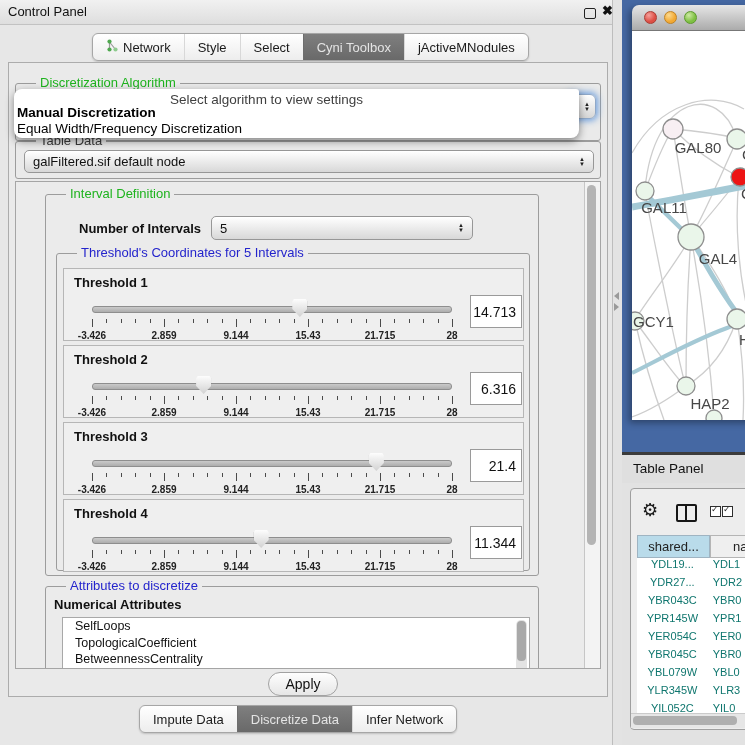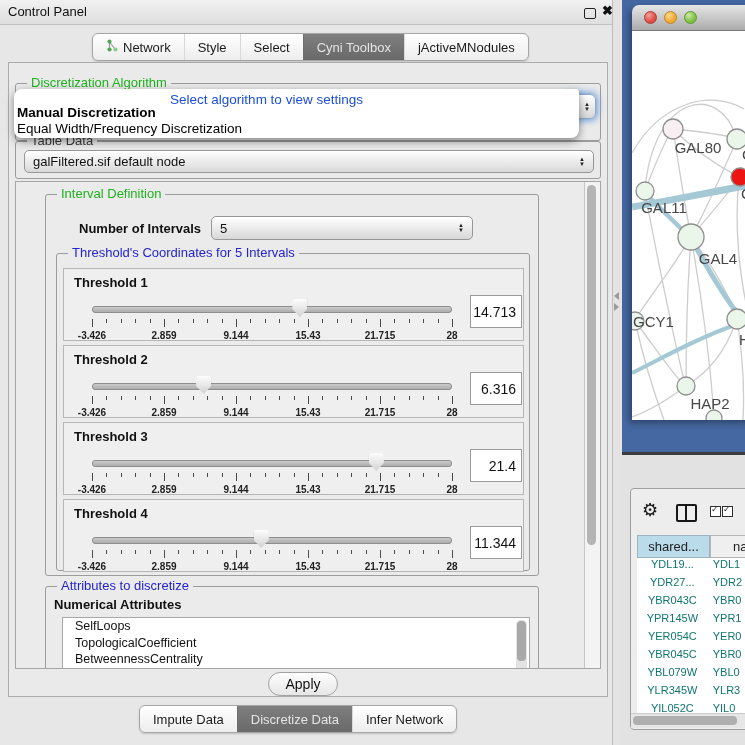--- a/index.html
+++ b/index.html
@@ -11,29 +11,29 @@
   .float-btn{position:absolute;left:584px;top:8px;width:10px;height:9px;border:1.5px solid #222;border-radius:2px;background:transparent}
   .close-btn{position:absolute;left:602px;top:3px;font-size:13px;font-weight:bold;color:#111}
   
   .segmented{position:absolute;display:flex;height:26px;background:linear-gradient(#FFFFFF,#EDEDED);border:1px solid #A6A6A6;border-radius:6px;overflow:hidden;box-shadow:0 1px 2px rgba(0,0,0,.18)}
   .seg{display:flex;align-items:center;gap:5px;padding:0 13px;font-size:13px;font-weight:400;color:#1B1B1B;border-left:1px solid #D8D8D8;cursor:default;white-space:nowrap}
   .seg:first-child{border-left:none}
   .seg.selected{background:linear-gradient(#7F7F7F,#696969);color:#E4E4E4;border-left-color:#6E6E6E}
   
   .mainpanel{position:absolute;left:8px;top:62px;width:600px;height:635px;background:#EAEAEA;border:1px solid #ACACAC;box-sizing:border-box}
   .group{position:absolute;border:1px solid #9C9C9C;border-radius:3px;box-sizing:border-box}
-  .group-label{position:absolute;top:-9px;left:11px;padding:0 4px;font-size:13px;background:#EAEAEA;white-space:nowrap}
+  .group-label{position:absolute;top:-9px;left:20px;padding:0 4px;font-size:13px;background:#EAEAEA;white-space:nowrap}
   .lab-green{color:#1EB31E}
   .lab-blue{color:#2424CC}
   .lab-dark{color:#3A3A3A}
   .mac-combo{position:absolute;background:linear-gradient(#FFFFFF,#D8D8D8);border:1px solid #979797;border-radius:5px;display:flex;align-items:center;font-size:13px;color:#111;padding:0 8px;box-sizing:border-box;box-shadow:inset 0 1px 0 #FFF}
   .stepper{margin-left:auto;display:flex;flex-direction:column;align-items:center;font-size:6px;line-height:5px;color:#222}
   
   .algo-popup{position:absolute;left:5px;top:26px;width:565px;height:49px;background:#FFF;border-radius:8px 3px 8px 8px;box-shadow:0 3px 9px rgba(0,0,0,.45);z-index:20}
-  .algo-popup .prompt{position:absolute;left:0;right:60px;top:3px;text-align:center;font-size:13.5px;color:#1d4ed8}
+  .algo-popup .prompt{position:absolute;left:0;right:60px;top:3px;text-align:center;font-size:13.5px;color:#404040}
   .algo-popup .item{position:absolute;left:3px;font-size:13.5px;color:#000;white-space:nowrap}
   .algo-popup .item.b{font-weight:700}
   .combo-frag{position:absolute;left:557px;top:31px;width:30px;height:25px;border-radius:6px;background:linear-gradient(#FFF,#D6D6D6);border:1px solid #8FA8C8;box-shadow:0 0 6px 2px rgba(96,150,220,.85);z-index:5;display:flex;align-items:center;justify-content:flex-end;padding-right:5px;box-sizing:border-box}
   
   .scrollpane{position:absolute;left:6px;top:118px;width:586px;height:488px;border:1px solid #A5A5A5;background:#EBEBEB;overflow:hidden;box-sizing:border-box}
   .vsb{position:absolute;right:0;top:0;bottom:0;width:15px;background:#F3F3F3;border-left:1px solid #C6C6C6}
   .vsb .thumb-v{position:absolute;left:2px;top:3px;width:9px;height:360px;background:#B4B4B4;border-radius:5px}
   .bg-ebp{background:#EBEBEB}
   
   .threshold-panel{position:absolute;left:6px;width:461px;height:73px;background:#EFEFEF;border:1px solid #B6B6B6;box-sizing:border-box}
@@ -448,20 +448,23 @@
               <circle cx="108" cy="146" r="9" fill="#ED1414" stroke="#8E8E8E" stroke-width="1.3"></circle>
               <text x="109" y="168" text-anchor="start" font-size="15" fill="#474747">C</text>
               <circle cx="82" cy="387" r="8" fill="#EAF6EA" stroke="#8E8E8E" stroke-width="1.3"></circle>
             </g>
         </svg>
       </div>
     </div>
   </div>
   <div class="desk-divider"></div>
 
+  <div class="tp-header">
+    <span class="tp-title">Table Panel</span>
+  </div>
 
   <div class="tp-card">
     <span class="gear">⚙</span>
     <span class="col-icon"></span>
     <span class="mini-check" style="left:79px"></span>
     <span class="mini-check" style="left:91px"></span>
 
     <div class="tp-table">
       <div class="tp-hrow">
         <div class="tp-hcell c1">shared...</div>

